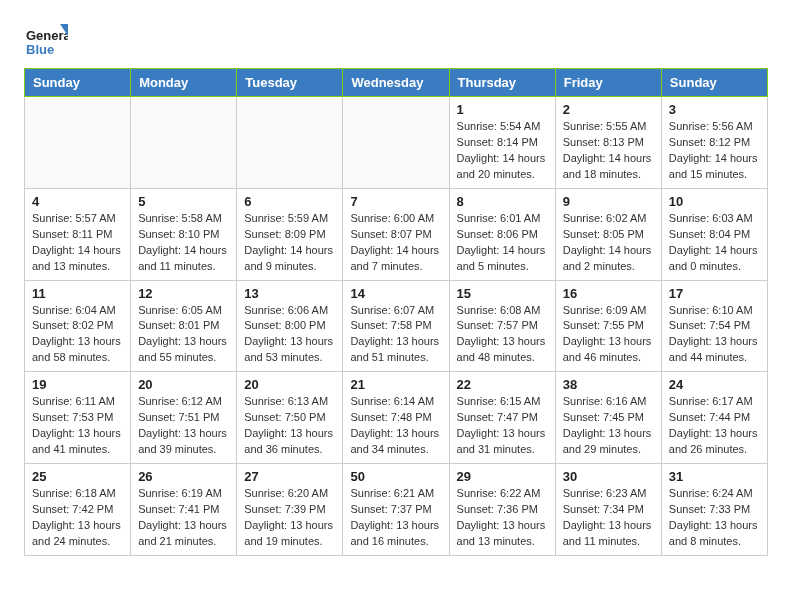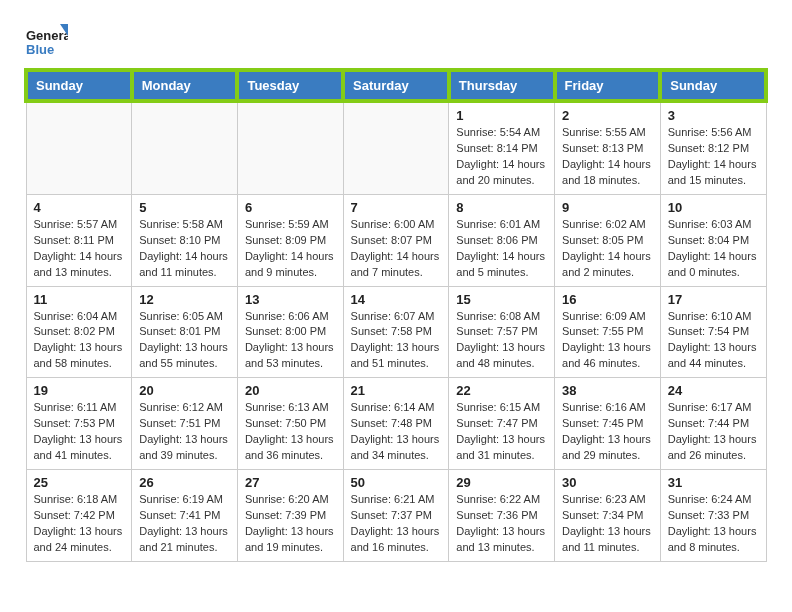--- a/index.html
+++ b/index.html
@@ -6,21 +6,21 @@
     body { font-family: Arial, sans-serif; background: #fff; width: 792px; min-height: 612px; }
     
     .header { display: flex; align-items: center; justify-content: space-between; padding: 16px 24px 8px; }
     .logo-wrapper { display: flex; align-items: center; gap: 4px; }
     
     .title-section { text-align: right; }
     .month-title { font-size: 36px; font-weight: bold; color: #222; }
     .location { font-size: 16px; color: #444; }
     
     .calendar { width: 100%; border-collapse: collapse; margin: 0 12px; width: calc(100% - 24px); margin-left: 12px; }
-    .calendar th { background: #3a7cc1; color: #fff; text-align: left; padding: 6px 8px; font-size: 13px; border: 4px solid #84cc16; }
+    .calendar th { background: #3a7cc1; color: #fff; text-align: left; padding: 6px 8px; font-size: 13px; border: 1px solid #84cc16; }
     .calendar td { border: 1px solid #ccc; vertical-align: top; padding: 5px 7px; width: 14.28%; min-height: 80px; font-size: 11.5px; color: #222; background: #fff; }
     .calendar td.empty { background: #f9f9f9; }
     .day-num { font-weight: bold; font-size: 13px; margin-bottom: 2px; }
     .day-info { font-size: 11px; color: #333; line-height: 1.45; }
     
     .container { padding: 0 12px 12px; }
   </style>
 </head>
 <body>
 
@@ -39,21 +39,21 @@
   </div>
 </div>
 
 <div class="container">
   <table class="calendar">
     <thead>
       <tr>
       <th>Sunday</th>
           <th>Monday</th>
           <th>Tuesday</th>
-          <th>Saturday</th>
+          <th>Wednesday</th>
           <th>Thursday</th>
           <th>Friday</th>
           <th>Sunday</th>
         </tr>
     </thead>
     <tbody id="calendar-body">
     <tr>
           <td class="empty"></td>
           <td class="empty"></td>
           <td class="empty"></td>

